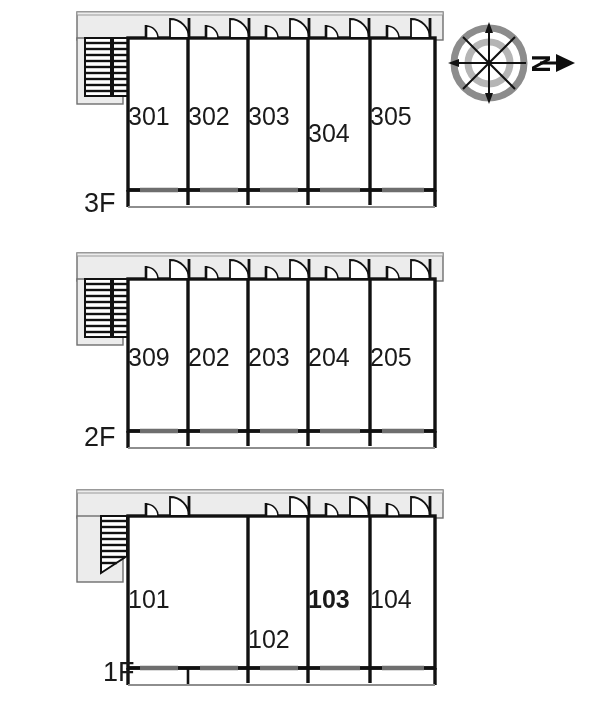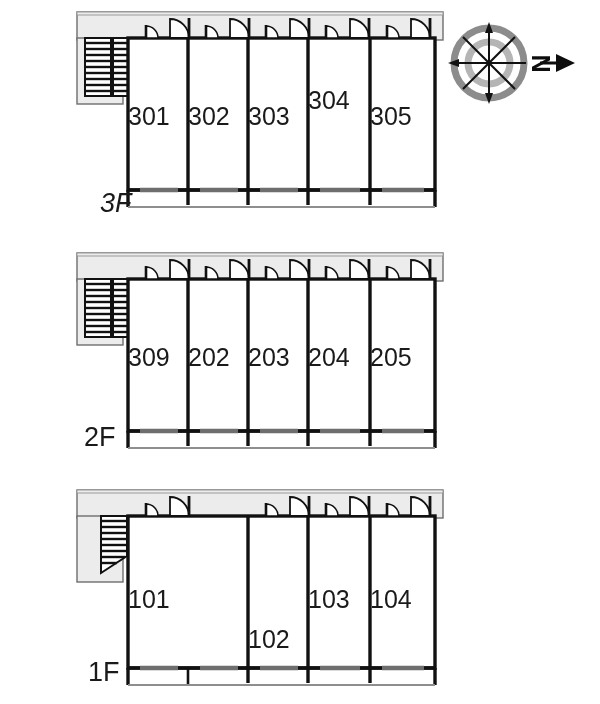--- a/index.html
+++ b/index.html
@@ -226,34 +226,34 @@
     <polygon points="489,104 485,93 493,93" fill="#111111"></polygon>
     <polygon points="448,63 459,59 459,67" fill="#111111"></polygon>
   </g>
   <g>
     <line x1="540" y1="63" x2="563" y2="63" stroke="#0d0d0d" stroke-width="3"></line>
     <polygon points="575,63 556,54 556,72" fill="#0d0d0d"></polygon>
   </g>
 
 </svg>
 
-<div class="flr-label" style="left:100px;top:190px;font-style:italic;">3F</div>
+<div class="flr-label" style="left:84px;top:190px;">3F</div>
 <div class="flr-label" style="left:84px;top:424px;">2F</div>
-<div class="flr-label" style="left:88px;top:659px;">1F</div>
+<div class="flr-label" style="left:103px;top:659px;">1F</div>
 
 <div class="room-label" style="left:128px;top:104px;width:60px;">301</div>
 <div class="room-label" style="left:188px;top:104px;width:60px;">302</div>
 <div class="room-label" style="left:248px;top:104px;width:36px;">303</div>
-<div class="room-label" style="left:308px;top:88px;width:74px;">304</div>
+<div class="room-label" style="left:308px;top:121px;width:74px;">304</div>
 <div class="room-label" style="left:370px;top:104px;width:65px;">305</div>
 
 <div class="room-label" style="left:128px;top:345px;width:60px;">309</div>
 <div class="room-label" style="left:188px;top:345px;width:52px;">202</div>
 <div class="room-label" style="left:248px;top:345px;width:60px;">203</div>
 <div class="room-label" style="left:308px;top:345px;width:62px;">204</div>
 <div class="room-label" style="left:370px;top:345px;width:65px;">205</div>
 
 <div class="room-label" style="left:128px;top:587px;width:120px;">101</div>
 <div class="room-label" style="left:248px;top:587px;width:60px;margin-top:40px;">102</div>
-<div class="room-label" style="left:308px;top:587px;width:62px;">103</div>
+<div class="room-label" style="left:308px;top:587px;width:62px;font-weight:bold;">103</div>
 <div class="room-label" style="left:370px;top:587px;width:65px;">104</div>
 
 <div class="compass-n" style="left:531px;top:51px;">N</div>
 
 </body></html>

